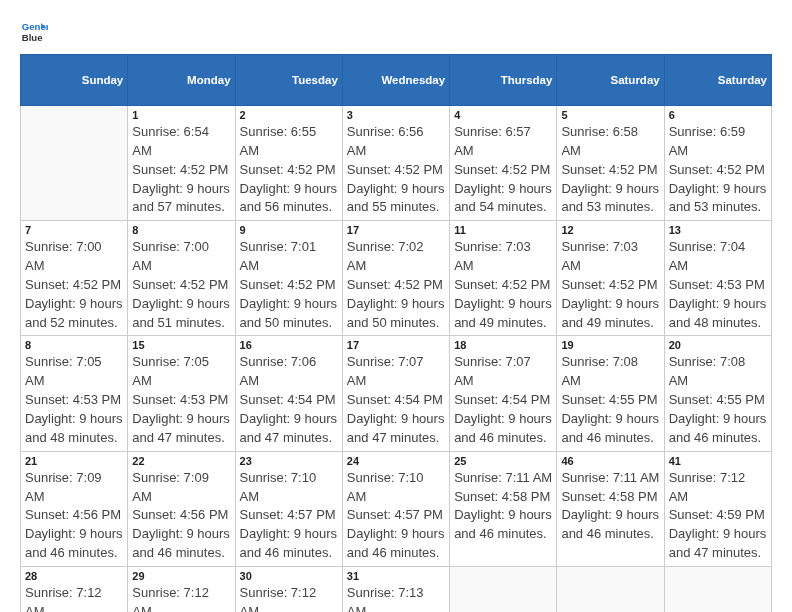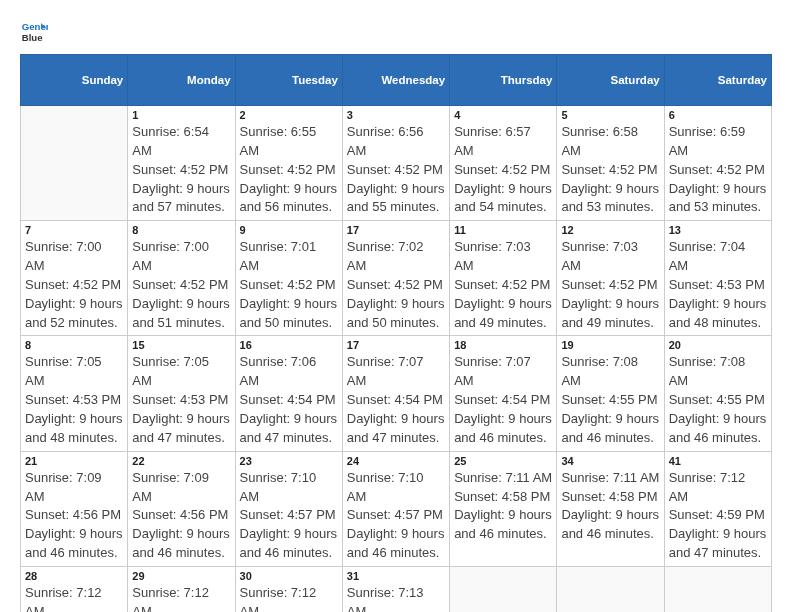--- a/index.html
+++ b/index.html
@@ -231,21 +231,21 @@
           </td>
           <td>
             <div class="day-num">24</div>
             <div class="day-info">Sunrise: 7:10 AM<br>Sunset: 4:57 PM<br>Daylight: 9 hours<br>and 46 minutes.</div>
           </td>
           <td>
             <div class="day-num">25</div>
             <div class="day-info">Sunrise: 7:11 AM<br>Sunset: 4:58 PM<br>Daylight: 9 hours<br>and 46 minutes.</div>
           </td>
           <td>
-            <div class="day-num">34</div>
+            <div class="day-num">46</div>
             <div class="day-info">Sunrise: 7:11 AM<br>Sunset: 4:58 PM<br>Daylight: 9 hours<br>and 46 minutes.</div>
           </td>
           <td>
             <div class="day-num">41</div>
             <div class="day-info">Sunrise: 7:12 AM<br>Sunset: 4:59 PM<br>Daylight: 9 hours<br>and 47 minutes.</div>
           </td>
         </tr>
         <tr>
           <td>
             <div class="day-num">28</div>

